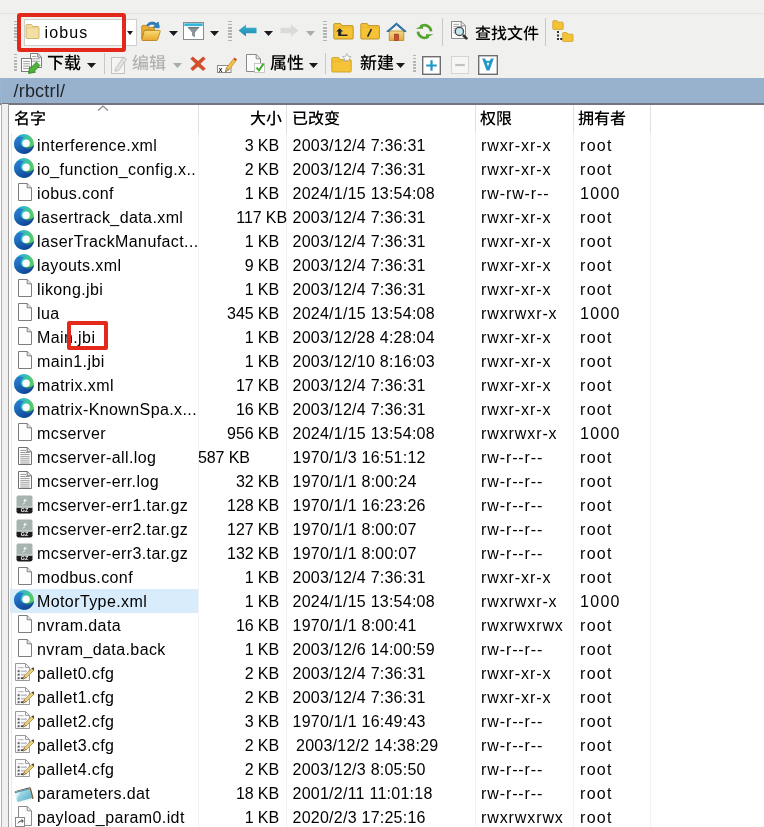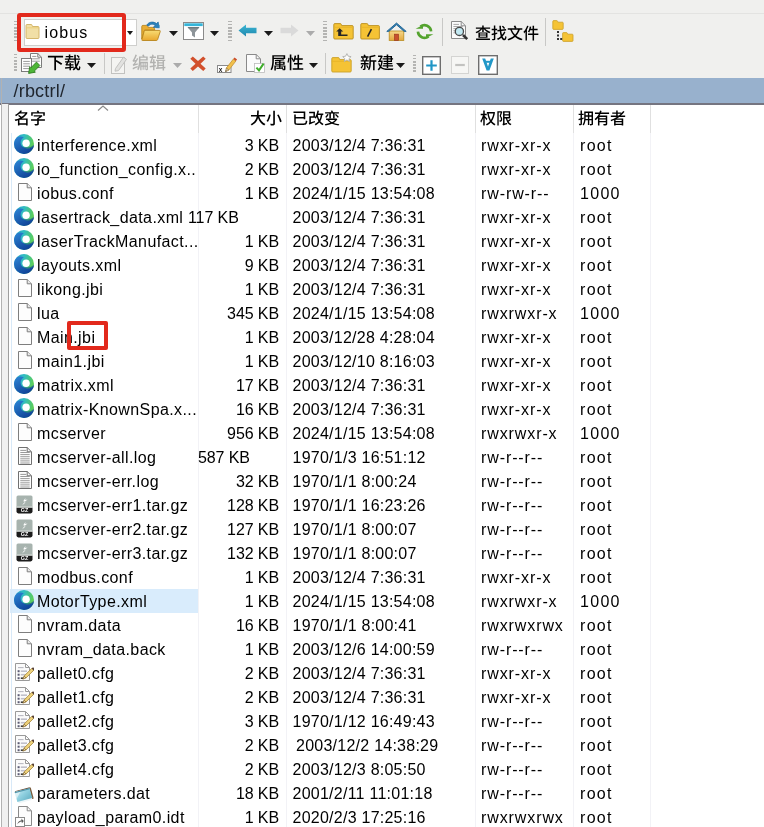--- a/index.html
+++ b/index.html
@@ -328,21 +328,21 @@
         <stop offset="0" stop-color="#2b83d4"></stop>
         <stop offset="1" stop-color="#0e3f94"></stop>
       </linearGradient>
 </defs>
 <circle cx="10" cy="10" r="10" fill="url(#egr14206)"></circle>
 <ellipse cx="12.1" cy="9.2" rx="3.7" ry="3.8" fill="#fff"></ellipse>
 <path d="M3.2,3.2 C1.2,5.0 0,7.4 0,10 A10,10 0 0 0 10,20 C14.2,20 17.8,17.4 19.3,13.8 C19.7,12.9 19.9,12.1 20,11.2 C18.6,13.3 16.2,14.5 13.4,14.4 C9.6,14.3 6.6,11.9 6.6,8.6 C6.6,6.3 7.9,4.3 9.9,3.3 C7.5,2.4 4.9,2.4 3.2,3.2 Z" fill="url(#ebl14206)"></path>
 <path d="M20,11.2 C18.6,13.3 16.2,14.5 13.4,14.4 C11.6,14.35 9.9,13.8 8.6,12.9 C10.0,13.4 11.6,13.6 13.2,13.5 C16.0,13.3 18.5,12.5 19.9,10.8 Z" fill="#0c3782" opacity="0.6"></path>
 </svg>
 <div class="t cn" style="left:37px;top:206px;width:160px;overflow:hidden">lasertrack_data.xml</div>
-<div class="t cs" style="left:188px;top:206px;width:81px;">117 KB</div>
+<div class="t cs" style="left:206px;top:206px;width:81px;text-align:right">117 KB</div>
 <div class="t cd" style="left:292.5px;top:206px">2003/12/4 7:36:31</div>
 <div class="t cp" style="left:481px;top:206px">rwxr-xr-x</div>
 <div class="t co" style="left:580px;top:206px">root</div>
 <svg style="position:absolute;left:14px;top:230px" width="20" height="20" viewBox="0 0 20 20">
 <defs>
 <linearGradient id="egr14230" x1="0" y1="0" x2="1" y2="0.25">
         <stop offset="0" stop-color="#2aa0cd"></stop>
         <stop offset="0.5" stop-color="#31bcc2"></stop>
         <stop offset="1" stop-color="#5cce59"></stop>
       </linearGradient>
@@ -651,21 +651,21 @@
 <rect x="2.6" y="14.2" width="2" height="2" fill="#5c5c74"></rect>
     <line x1="5.8" y1="15.2" x2="9" y2="15.2" stroke="#3a3a3a" stroke-width="1.6"></line>
 <g transform="rotate(45 13 11)">
       <rect x="11.7" y="4" width="2.7" height="11.3" fill="#efd37c" stroke="#a8883c" stroke-width="0.8"></rect>
       <path d="M11.7,15.3 L14.4,15.3 L13,18.3 Z" fill="#e8d7b0" stroke="#8a6a2a" stroke-width="0.7"></path>
       <rect x="11.7" y="2.6" width="2.7" height="1.9" fill="#574137"></rect>
     </g>
 </svg>
 <div class="t cn" style="left:37px;top:710px;width:160px;overflow:hidden">pallet2.cfg</div>
 <div class="t cs" style="left:198px;top:710px;width:81px;text-align:right">3 KB</div>
-<div class="t cd" style="left:292.5px;top:710px">1970/1/12 16:49:43</div>
+<div class="t cd" style="left:292.5px;top:710px">1970/1/1 16:49:43</div>
 <div class="t cp" style="left:481px;top:710px">rw-r--r--</div>
 <div class="t co" style="left:580px;top:710px">root</div>
 <svg style="position:absolute;left:15px;top:735px" width="19" height="19" viewBox="0 0 19 19">
 <path d="M0.5,0.5 L10.5,0.5 L14.5,4.5 L14.5,17.5 L0.5,17.5 Z" fill="#fbfbfb" stroke="#9a9a9a" stroke-width="1"></path>
 <path d="M10.5,0.5 L10.5,4.5 L14.5,4.5" fill="none" stroke="#9a9a9a" stroke-width="1"></path>
 <line x1="3" y1="4.6" x2="8.6" y2="4.6" stroke="#b9b9c2" stroke-width="1.1"></line>
 <rect x="2.6" y="7.2" width="2" height="2" fill="#5c5c74"></rect>
     <line x1="5.8" y1="8.2" x2="12" y2="8.2" stroke="#c0c0ca" stroke-width="1.6"></line>
 <rect x="2.6" y="10.7" width="2" height="2" fill="#5c5c74"></rect>
     <line x1="5.8" y1="11.7" x2="11" y2="11.7" stroke="#c0c0ca" stroke-width="1.6"></line>

